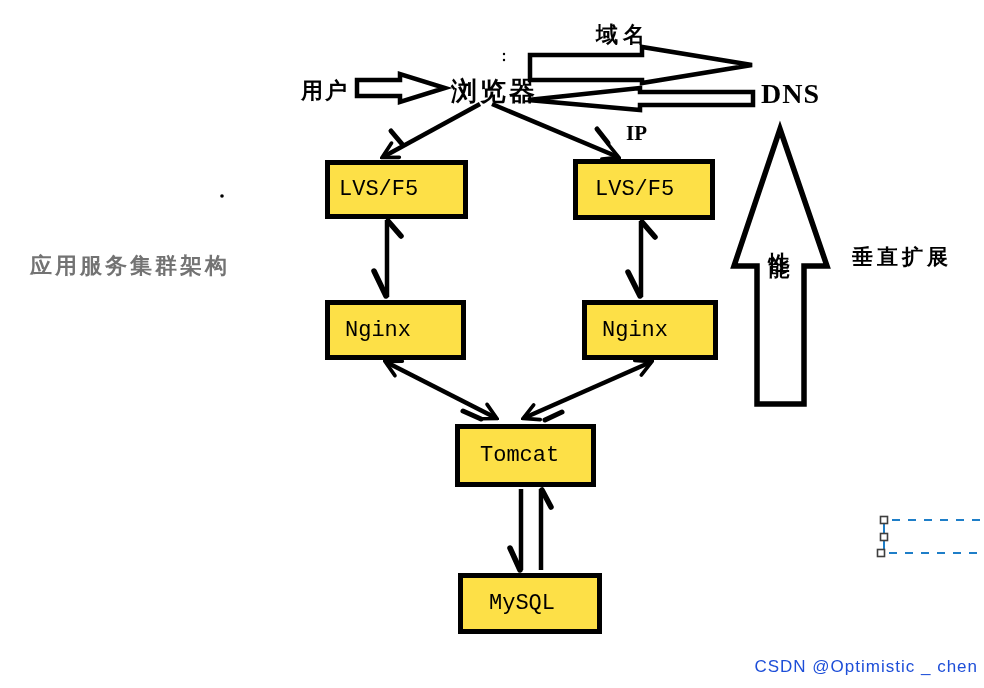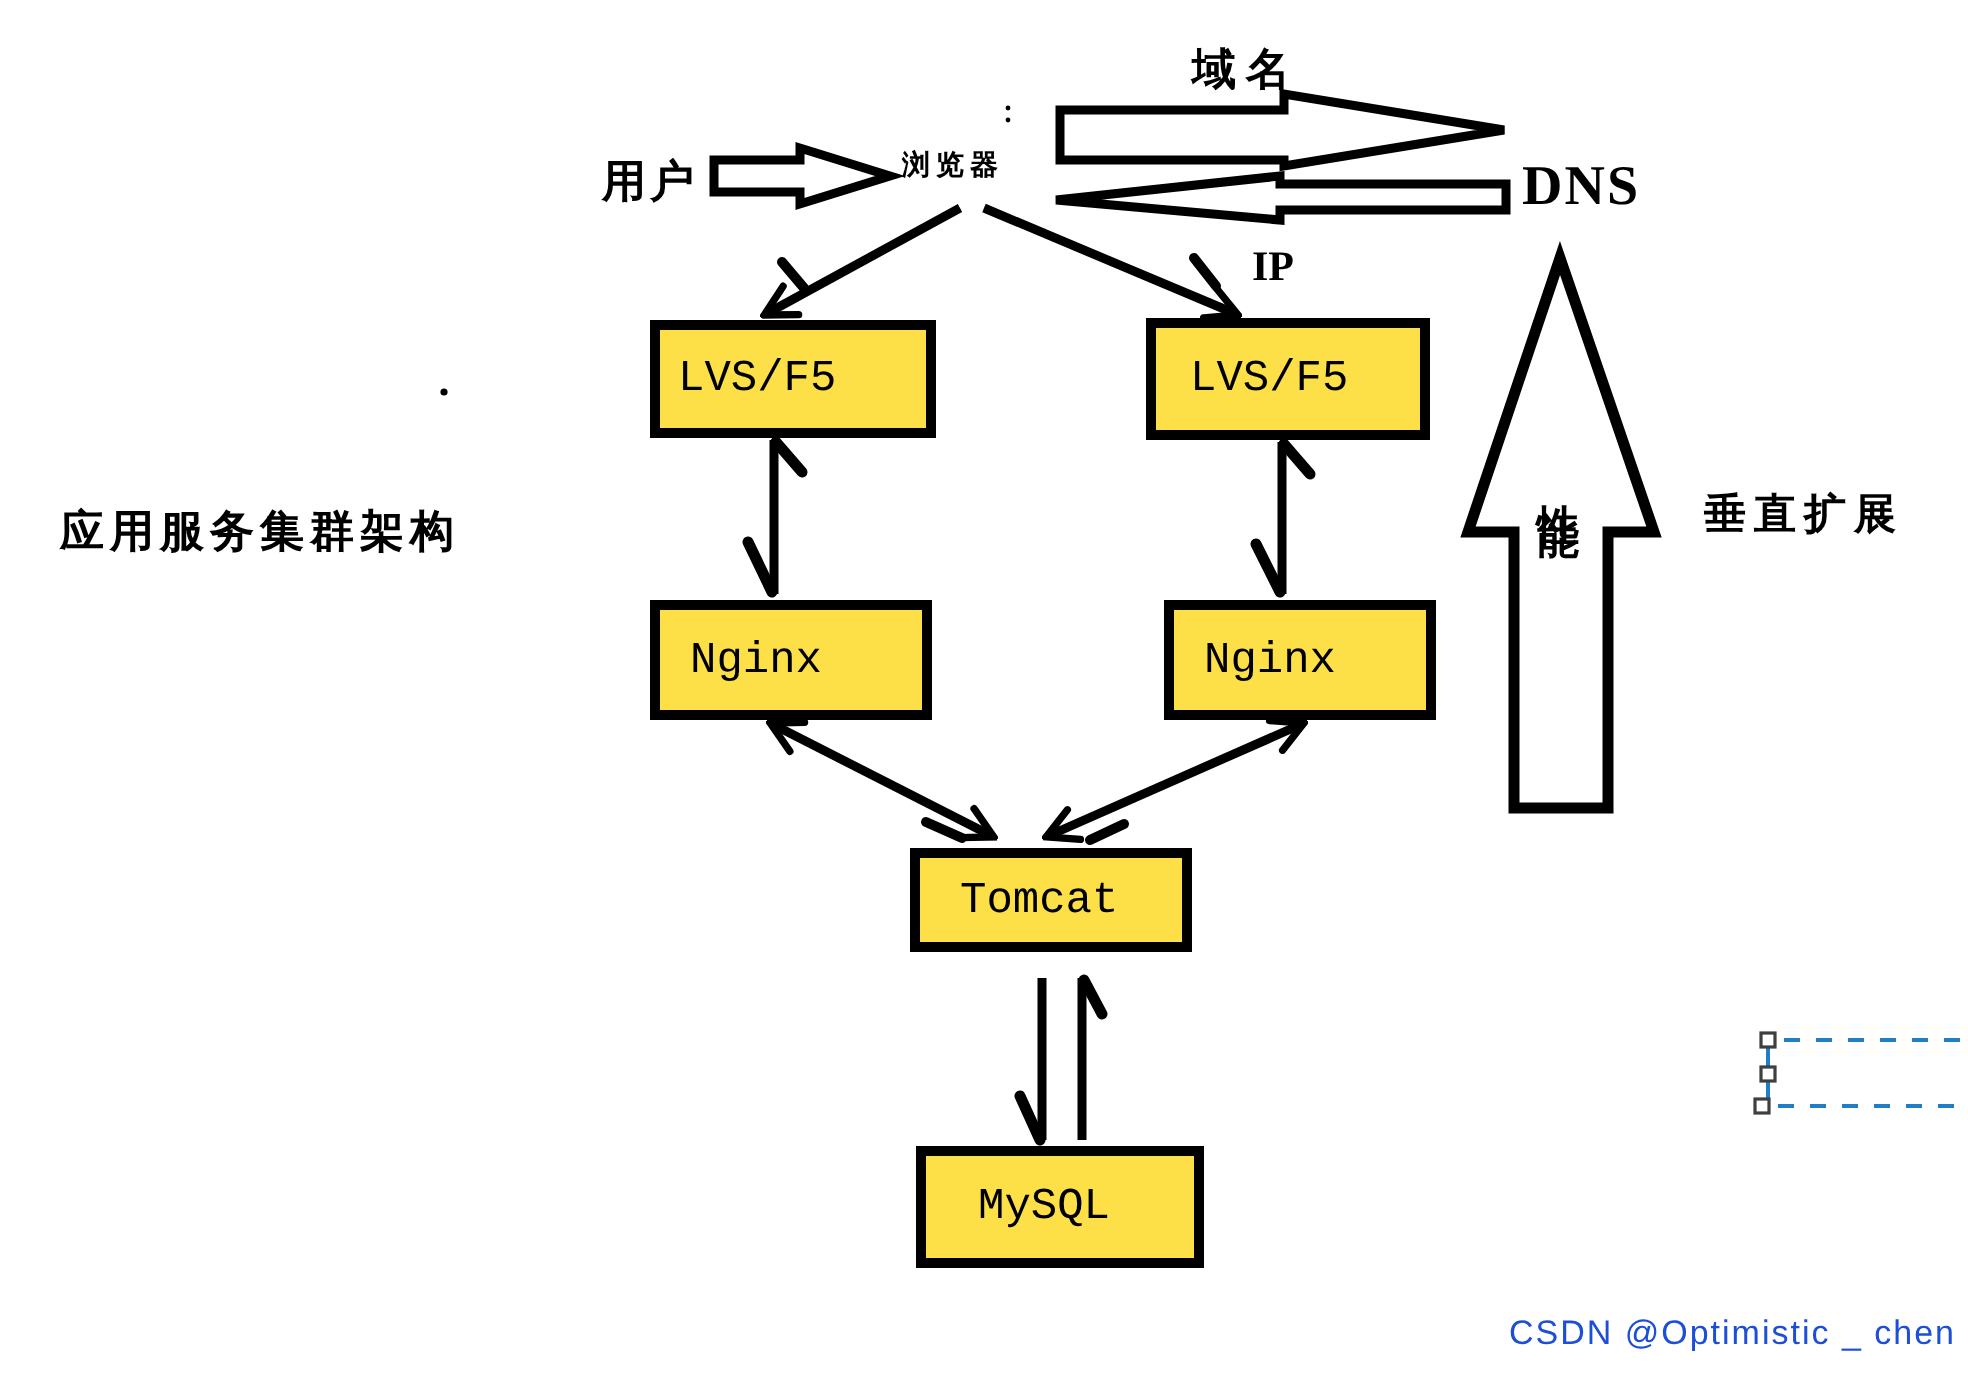--- a/index.html
+++ b/index.html
@@ -8,34 +8,34 @@
   svg.layer{position:absolute;left:0;top:0;}
 
   
   .node{position:absolute;box-sizing:border-box;border:5px solid #000;background:#fde047;
         display:flex;align-items:center;color:#000;
         font-family:"Liberation Mono","DejaVu Sans Mono",monospace;font-size:22px;}
   .node-lvs-left  {left:325px;top:160px;width:143px;height:59px;padding-left:9px;}
   .node-lvs-right {left:573px;top:159px;width:142px;height:61px;padding-left:17px;}
   .node-nginx-left{left:325px;top:300px;width:141px;height:60px;padding-left:15px;}
   .node-nginx-right{left:582px;top:300px;width:136px;height:60px;padding-left:15px;}
-  .node-tomcat    {left:455px;top:424px;width:141px;height:52px;padding-left:20px;}
+  .node-tomcat    {left:455px;top:424px;width:141px;height:63px;padding-left:20px;}
   .node-mysql     {left:458px;top:573px;width:144px;height:61px;padding-left:26px;}
 
   
   .lbl{position:absolute;white-space:nowrap;color:#000;font-weight:bold;}
   .cjk{font-weight:bold;font-family:"DejaVu Sans","Liberation Sans",sans-serif;}
   .lbl-user     {left:301px;top:76px;font-size:22px;letter-spacing:2px;}
-  .lbl-browser  {left:451px;top:74px;font-size:14px;letter-spacing:3px;}
+  .lbl-browser  {left:451px;top:74px;font-size:26px;letter-spacing:3px;}
   .lbl-domain   {left:596px;top:20px;font-size:22px;letter-spacing:5px;}
   .lbl-dns      {left:761px;top:78px;font-size:28px;font-weight:600;letter-spacing:1px;
                  font-family:"Liberation Serif","DejaVu Serif",serif;}
   .lbl-ip       {left:626px;top:121px;font-size:21px;
                  font-family:"Liberation Serif","DejaVu Serif",serif;}
-  .lbl-title    {left:30px;top:251px;font-size:22px;letter-spacing:3px;color:#000000;}
+  .lbl-title    {left:30px;top:251px;font-size:22px;letter-spacing:3px;color:#737373;}
   .lbl-vscale   {left:852px;top:243px;font-size:21px;letter-spacing:4px;}
   .lbl-perf     {left:765px;top:235px;font-size:21px;writing-mode:vertical-rl;
                  text-orientation:upright;letter-spacing:6px;height:64px;}
   .lbl-watermark{right:6px;top:657px;font-size:17px;letter-spacing:1px;color:#1d4ed8;
                  font-family:"Liberation Sans","DejaVu Sans",sans-serif;font-weight:400;}
 </style>
 </head>
 <body>
 
 <div class="stage">

